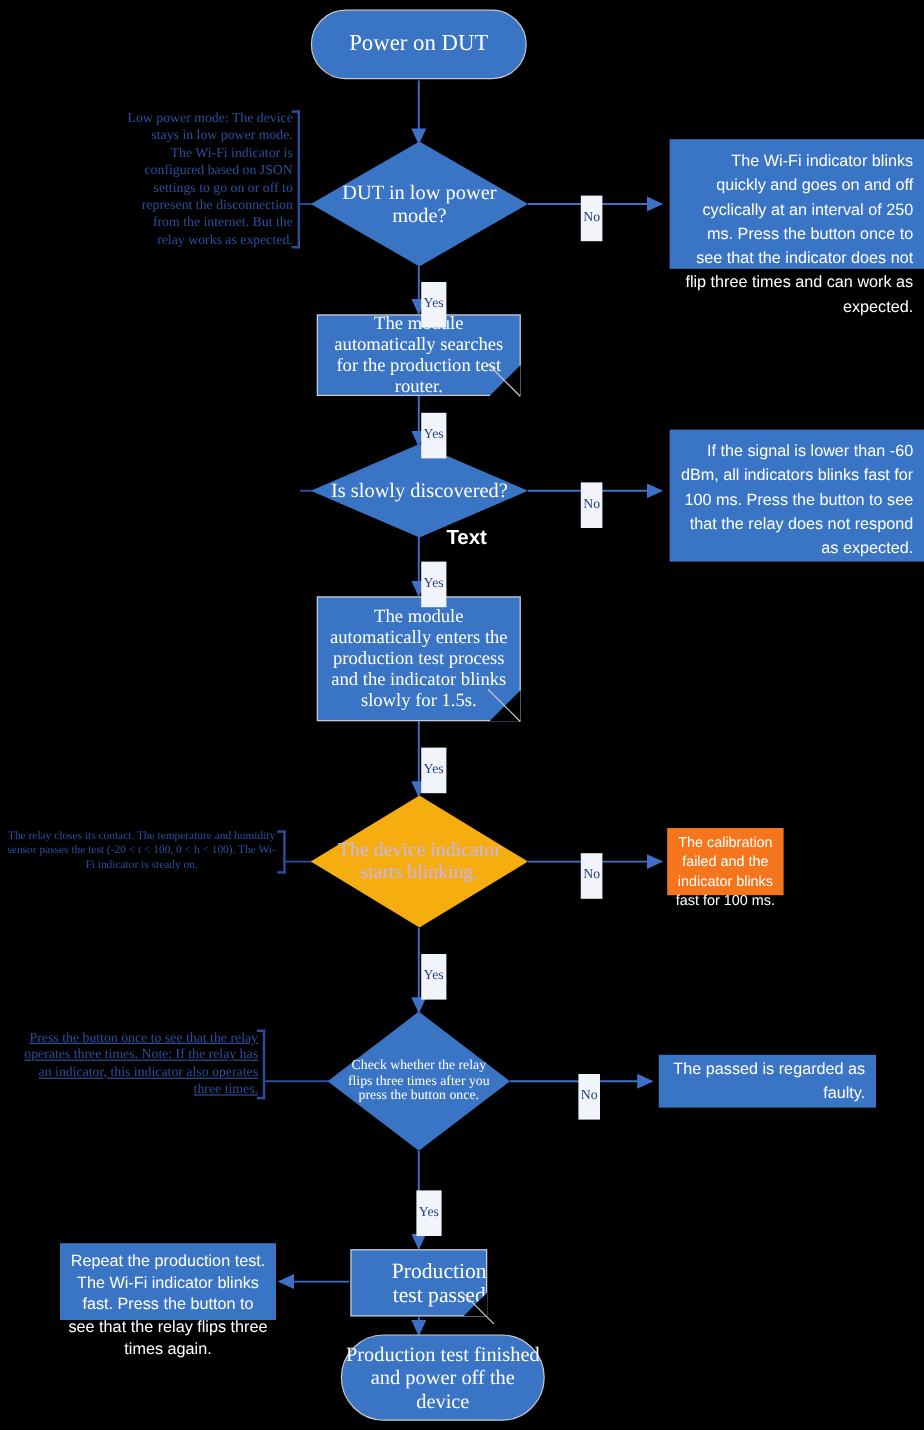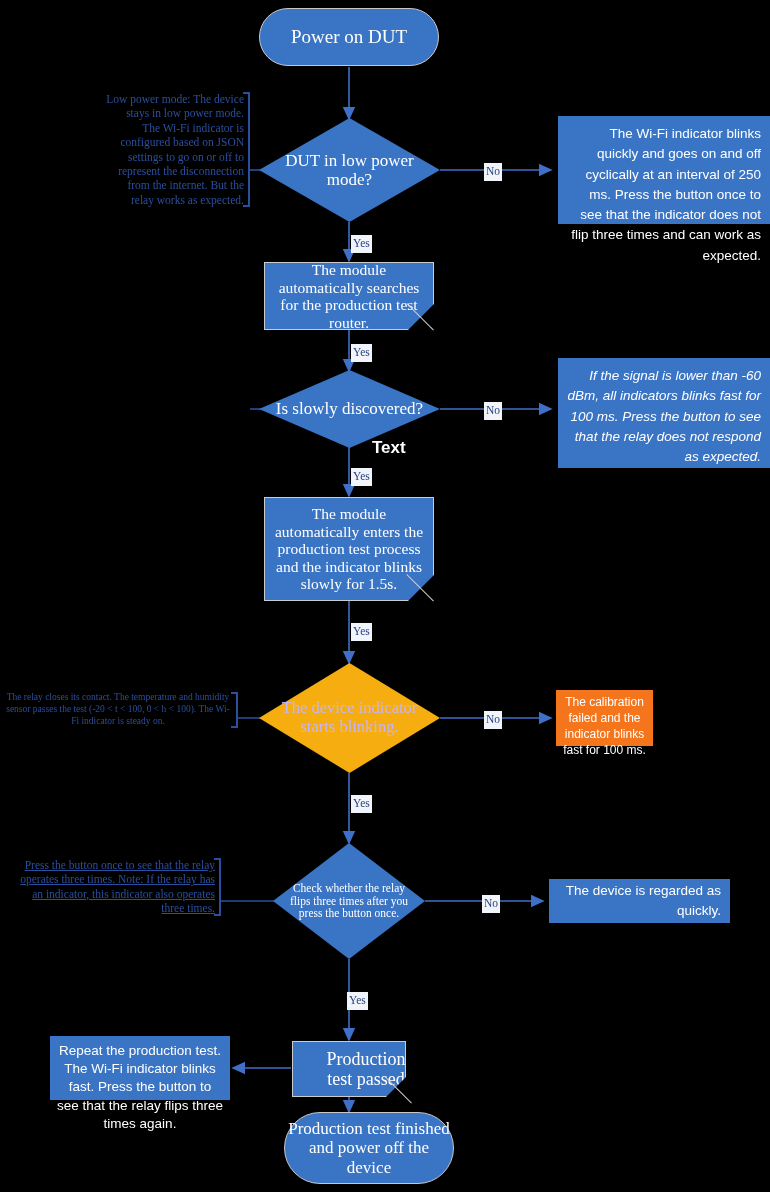--- a/index.html
+++ b/index.html
@@ -125,21 +125,21 @@
   }
 
   
   .elabel {
     position: absolute;
     background: #f2f4fb;
     color: #24427f;
     font-family: "Liberation Serif", serif;
     font-size: 11.5px;
     line-height: 1;
-    padding: 3px 2px;
+    padding: 13px 2px;
     white-space: nowrap;
   }
 
   
   .stray {
     position: absolute;
     color: #ffffff;
     font-family: "Liberation Sans", sans-serif;
     font-weight: bold;
     font-size: 17px;
@@ -236,30 +236,30 @@
   </div>
 
   <div class="node terminator" style="left:264px; top:1112px; width:170px; height:72px; font-size:17px;margin-left:20px;">
     <span>Production test finished and power off the device</span>
   </div>
 
   <div class="infobox" style="left:558px; top:116px; width:212px; height:108px;">
     <span>The Wi-Fi indicator blinks quickly and goes on and off cyclically at an interval of 250 ms. Press the button once to see that the indicator does not flip three times and can work as expected.</span>
   </div>
 
-  <div class="infobox" style="left:558px; top:358px; width:212px; height:110px;font-style:italic;">
+  <div class="infobox" style="left:558px; top:358px; width:212px; height:110px;">
     <span>If the signal is lower than -60 dBm, all indicators blinks fast for 100 ms. Press the button to see that the relay does not respond as expected.</span>
   </div>
 
   <div class="infobox orange" style="left:556px; top:690px; width:97px; height:56px; font-size:12px; padding:5px 4px;">
     <span>The calibration failed and the indicator blinks fast for 100 ms.</span>
   </div>
 
   <div class="infobox centered" style="left:549px; top:879px; width:181px; height:44px;">
-    <span>The device is regarded as quickly.</span>
+    <span>The passed is regarded as faulty.</span>
   </div>
 
   <div class="infobox ctext" style="left:50px; top:1036px; width:180px; height:64px; line-height:1.35; padding:6px 7px;">
     <span>Repeat the production test. The Wi-Fi indicator blinks fast. Press the button to see that the relay flips three times again.</span>
   </div>
 
   <div class="annot" style="left:106px; top:92px; width:144px; font-size:11.5px;">
     <span>Low power mode: The device stays in low power mode. The Wi-Fi indicator is configured based on JSON settings to go on or off to represent the disconnection from the internet. But the relay works as expected.</span>
     <span class="bracket"></span>
   </div>

